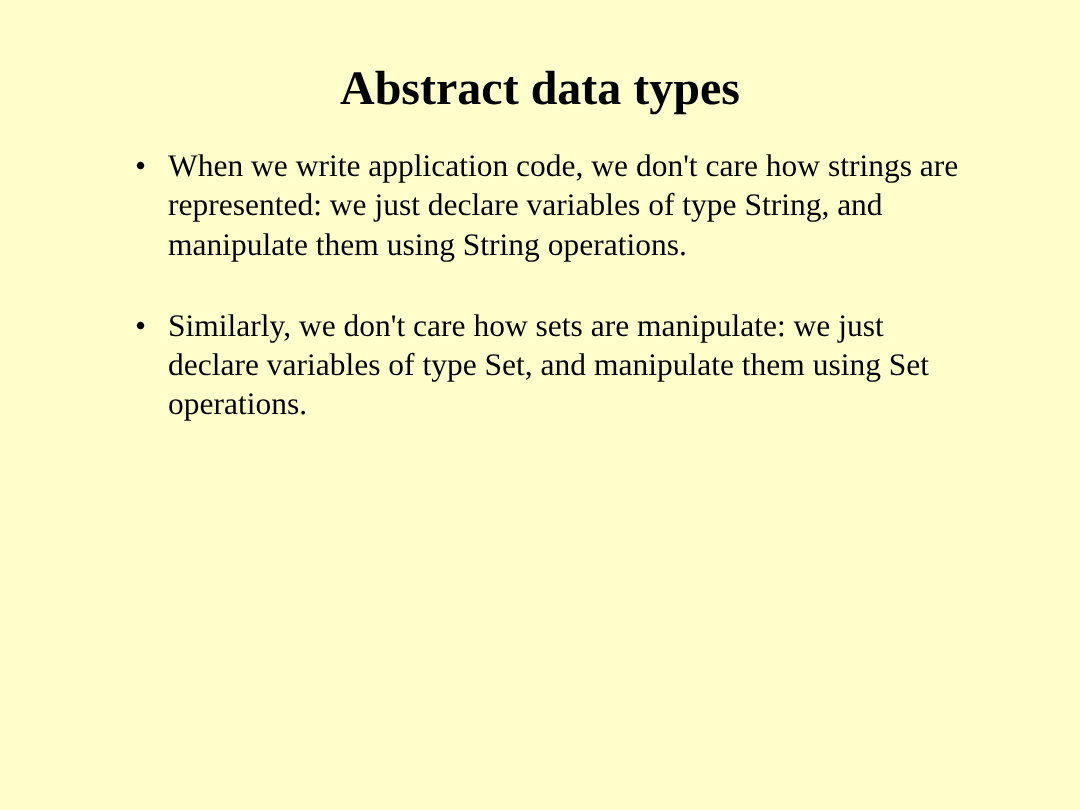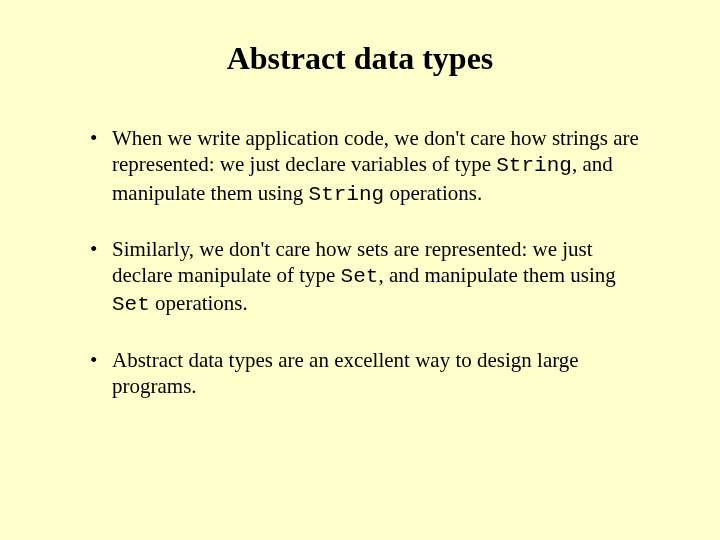--- a/index.html
+++ b/index.html
@@ -14,53 +14,50 @@
   .slide {
     width: 720px;
     height: 540px;
     box-sizing: border-box;
     padding: 30px 40px 40px 40px;
   }
   .title {
     text-align: center;
     font-size: 32px;
     font-weight: bold;
-    margin: 10px 0 48px 0;
+    margin: 10px 0 20px 0;
   }
   ul.bullets {
     list-style: none;
     padding: 0 30px 0 50px;
     margin: 0;
   }
   ul.bullets > li {
     position: relative;
     font-size: 21px;
     line-height: 1.25;
     margin-bottom: 28px;
     padding-left: 22px;
   }
   ul.bullets > li::before {
     content: "•";
     position: absolute;
     left: 0;
     top: 0;
   }
   .mono {
-    font-family: Liberation Mono, monospace;
+    font-family: Liberation Serif, serif;
   }
 </style>
 </head>
 <body>
 
 <div class="slide">
   <div class="title">Abstract data types</div>
   <ul class="bullets">
     <li>
       <span>When we write application code, we don't care how strings are represented: we just declare variables of type </span><span class="mono">String</span><span>, and manipulate them using </span><span class="mono">String</span><span> operations.</span>
     </li>
     <li>
-      <span>Similarly, we don't care how sets are represented: we just declare manipulate of type </span><span class="mono">Set</span><span>, and manipulate them using </span><span class="mono">Set</span><span> operations.</span>
-    </li>
-    <li>
-      <span>Abstract data types are an excellent way to design large programs.</span>
+      <span>Similarly, we don't care how sets are manipulate: we just declare variables of type </span><span class="mono">Set</span><span>, and manipulate them using </span><span class="mono">Set</span><span> operations.</span>
     </li>
   </ul>
 </div>
 
 </body></html>

